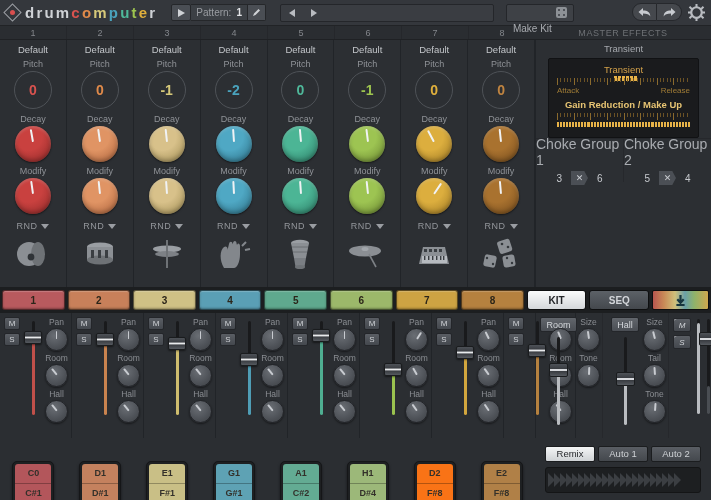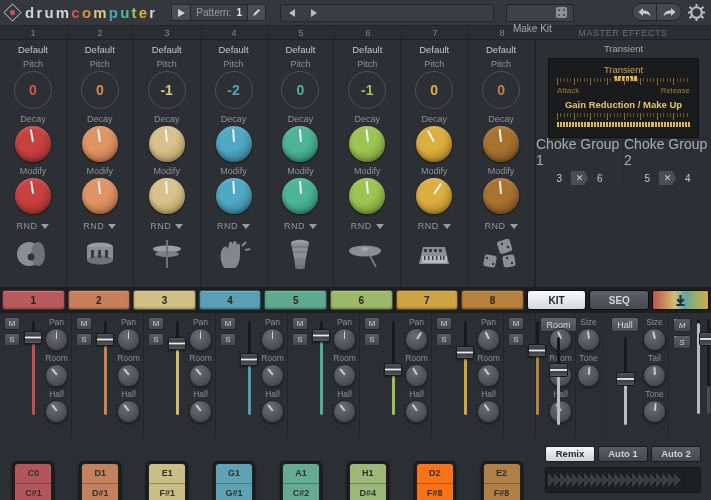--- a/index.html
+++ b/index.html
@@ -259,21 +259,21 @@
   }
   .key-inner {
     width:100%;height:100%;border-radius:3px;display:flex;flex-direction:column;
     align-items:center;justify-content:center; font-size:9px; font-weight:bold; color:#33302a;
   }
   .key-top { flex:1; display:flex; align-items:center; justify-content:center; width:100%;
     border-bottom:1px solid rgba(0,0,0,.28);}
   .key-bot { flex:1; display:flex; align-items:center; justify-content:center; width:100%;}
 
   .keys-right { width:176px; padding:0 10px; display:flex; flex-direction:column; gap:5px;}
-  .remix-row { display:flex; gap:3px;font-weight:bold; }
+  .remix-row { display:flex; gap:3px; }
   .remix-btn {
     flex:1; height:16px; border-radius:2px; font-size:9.5px;
     display:flex;align-items:center;justify-content:center; border:1px solid #1b1d1f;
   }
   .remix-on { background:linear-gradient(#f4f5f6,#cfd2d5); color:#26282b;}
   .remix-off { background:linear-gradient(#5a5e64,#44484d); color:#cfd2d6;}
   .chev-strip {
     height:26px; background:#1d1f21; border:1px solid #141516; border-radius:3px;
     display:flex; align-items:center; overflow:hidden; padding-left:2px;
   }

